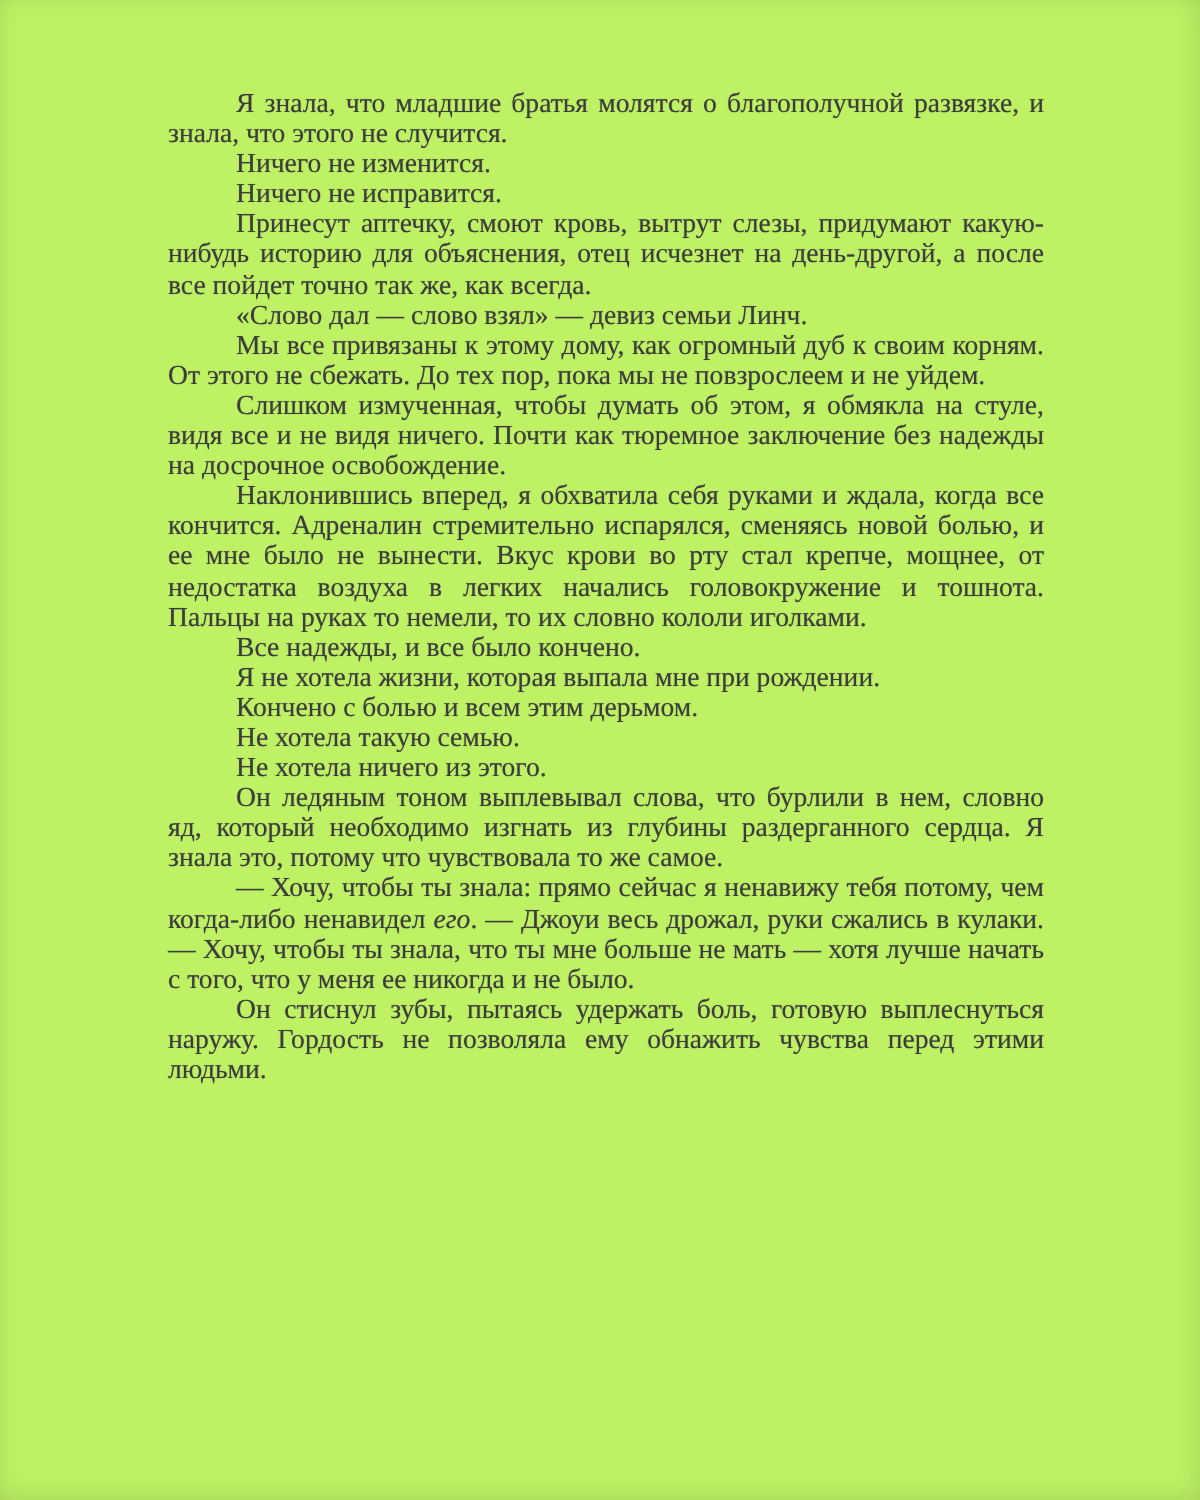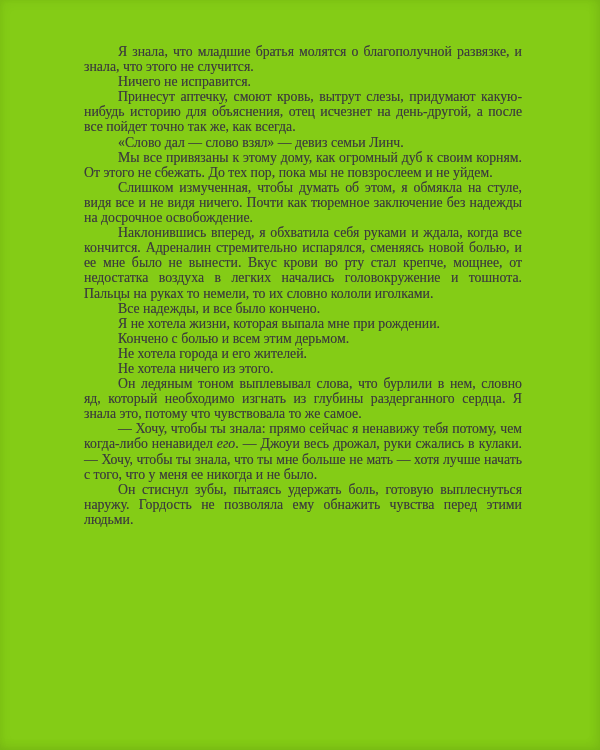--- a/index.html
+++ b/index.html
@@ -4,21 +4,21 @@
 <style>
   html, body {
     margin: 0;
     padding: 0;
     background: #ffffff;
   }
   .page {
     position: relative;
     width: 600px;
     height: 750px;
-    background: #84cc16;
+    background: #bef264;
     overflow: hidden;
     box-shadow:
       inset 0 0 14px rgba(0,0,0,0.055),
       inset -4px -4px 10px rgba(0,0,0,0.05),
       inset 2px 0 6px rgba(0,0,0,0.025);
     font-family: "Liberation Serif", "DejaVu Serif", serif;
   }
   .text-block {
     position: absolute;
     left: 84px;
@@ -50,28 +50,29 @@
     text-shadow: 0 0 0.5px rgba(95,95,95,0.5);
   }
 </style>
 </head>
 <body>
 
 <div class="page">
   <div class="text-block">
 
     <p><span>Я знала, что младшие братья молятся о благополучной развязке, и знала, что этого не случится.</span></p>
+      <p><span>Ничего не изменится.</span></p>
       <p><span>Ничего не исправится.</span></p>
       <p><span>Принесут аптечку, смоют кровь, вытрут слезы, придумают какую-нибудь историю для объяснения, отец исчезнет на день-другой, а после все пойдет точно так же, как всегда.</span></p>
       <p><span>«Слово дал — слово взял» — девиз семьи Линч.</span></p>
       <p><span>Мы все привязаны к этому дому, как огромный дуб к своим корням. От этого не сбежать. До тех пор, пока мы не повзрослеем и не уйдем.</span></p>
       <p><span>Слишком измученная, чтобы думать об этом, я обмякла на стуле, видя все и не видя ничего. Почти как тюремное заключение без надежды на досрочное освобождение.</span></p>
       <p><span>Наклонившись вперед, я обхватила себя руками и ждала, когда все кончится. Адреналин стремительно испарялся, сменяясь новой болью, и ее мне было не вынести. Вкус крови во рту стал крепче, мощнее, от недостатка воздуха в легких начались головокружение и тошнота. Пальцы на руках то немели, то их словно кололи иголками.</span></p>
       <p><span>Все надежды, и все было кончено.</span></p>
       <p><span>Я не хотела жизни, которая выпала мне при рождении.</span></p>
       <p><span>Кончено с болью и всем этим дерьмом.</span></p>
-      <p><span>Не хотела города и его жителей.</span></p>
+      <p><span>Не хотела такую семью.</span></p>
       <p><span>Не хотела ничего из этого.</span></p>
       <p><span>Он ледяным тоном выплевывал слова, что бурлили в нем, словно яд, который необходимо изгнать из глубины раздерганного сердца. Я знала это, потому что чувствовала то же самое.</span></p>
       <p><span>— Хочу, чтобы ты знала: прямо сейчас я ненавижу тебя потому, чем когда-либо ненавидел </span><em>его</em><span>. — Джоуи весь дрожал, руки сжались в кулаки. — Хочу, чтобы ты знала, что ты мне больше не мать — хотя лучше начать с того, что у меня ее никогда и не было.</span></p>
       <p><span>Он стиснул зубы, пытаясь удержать боль, готовую выплеснуться наружу. Гордость не позволяла ему обнажить чувства перед этими людьми.</span></p>
   </div>
 </div>
 
 </body></html>

